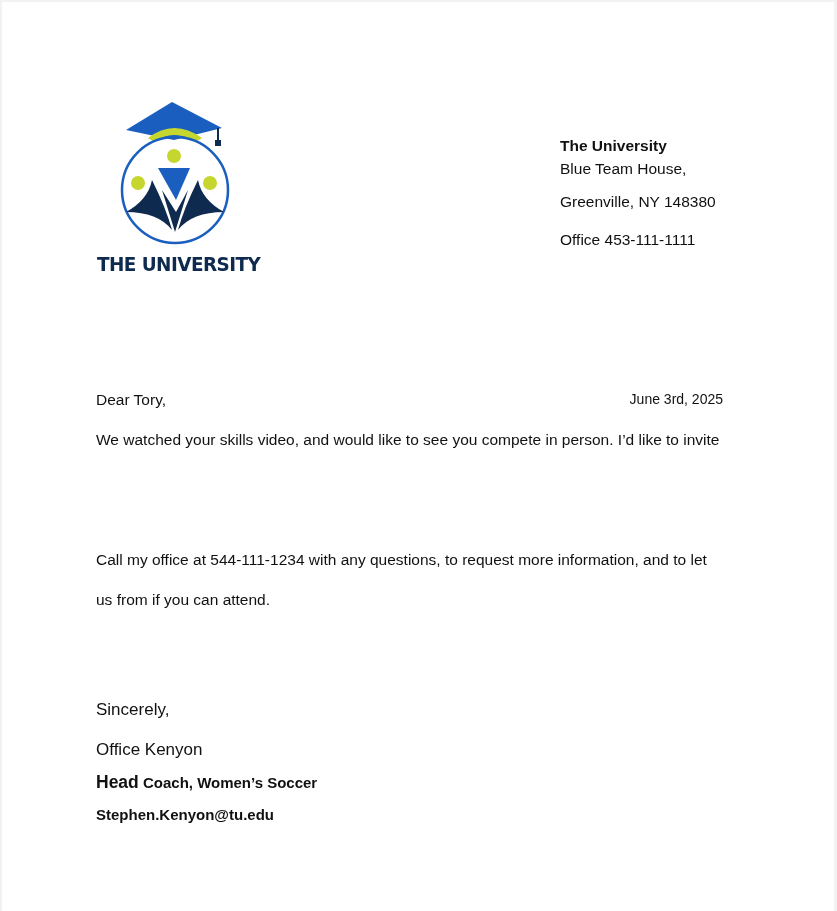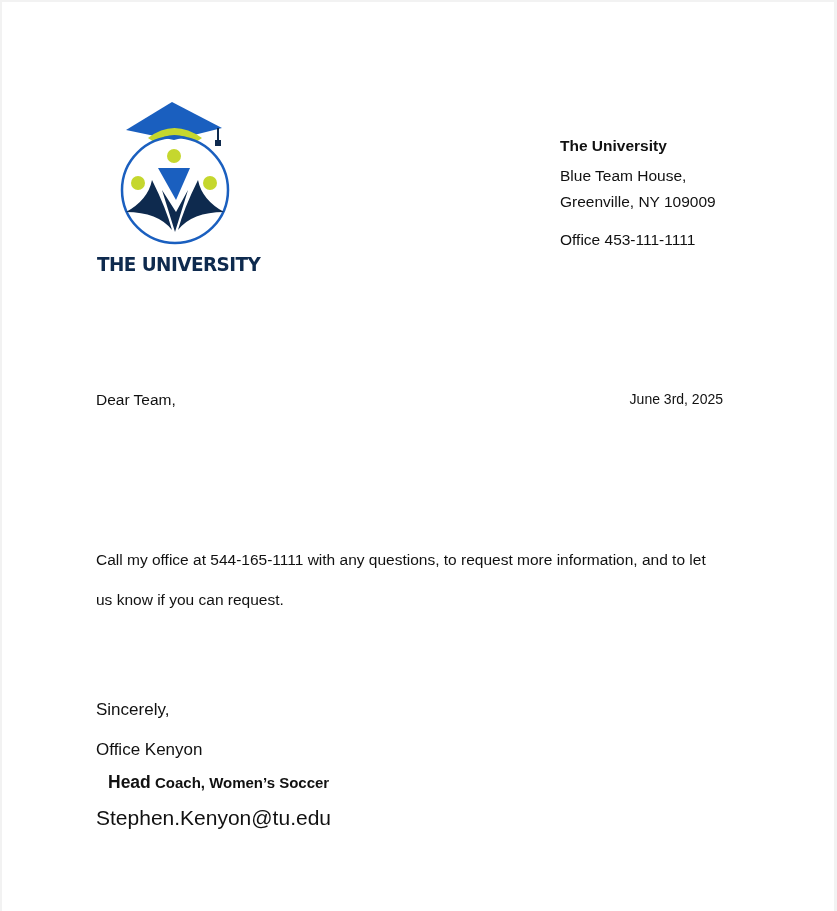--- a/index.html
+++ b/index.html
@@ -16,22 +16,22 @@
     font-family: "DejaVu Sans", sans-serif; font-weight: bold;
     font-size: 20px; letter-spacing: -0.6px; color: #0e2a4e;
     transform: scaleX(0.92); transform-origin: left center; white-space: nowrap;
   }
   .addr { position: absolute; left: 558px; font-size: 15.5px; white-space: nowrap; }
   .addr.bold { font-weight: bold; }
   .t { position: absolute; font-size: 15.5px; white-space: nowrap; }
   .date { position: absolute; right: 111px; top: 389px; font-size: 14px; white-space: nowrap; }
   .sig { font-size: 17px; text-align: right; }
   .title-line { font-weight: bold; font-size: 15px; }
-  .title-line .big { font-size: 17.5px; margin-left: 12px; }
-  .email { font-weight: normal; font-size: 21px; }
+  .title-line .big { font-size: 17.5px; }
+  .email { font-weight: bold; font-size: 15px; }
 </style>
 </head>
 <body>
 
 <div class="page">
 
   <svg class="logo" viewBox="0 0 160 180">
 
     <polygon points="30,30 76,2 126,28 78,40" fill="#1a5fbf"></polygon>
     <path d="M52,38 Q78,18 106,38 L100,42 Q78,28 58,42 Z" fill="#c5d72e"></path>
@@ -45,28 +45,29 @@
     <circle cx="114" cy="83" r="7" fill="#c5d72e"></circle>
 
     <path d="M62,68 L94,68 L80,100 Z" fill="#1a5fbf"></path>
     <path d="M30,112 Q52,100 56,80 Q70,108 76,130 Q62,112 30,112 Z" fill="#0e2a4e"></path>
     <path d="M128,112 Q106,100 102,80 Q88,108 82,130 Q96,112 128,112 Z" fill="#0e2a4e"></path>
     <path d="M66,90 L79,132 L92,90 L80,112 Z" fill="#0e2a4e"></path>
   </svg>
   <div class="logo-text">THE UNIVERSITY</div>
 
   <div class="addr bold" style="top:135px">The University</div>
-  <div class="addr" style="top:165px">Blue Team House,</div>
-  <div class="addr" style="top:191px">Greenville, NY 109009</div>
+  <div class="addr" style="top:158px">Blue Team House,</div>
+  <div class="addr" style="top:191px">Greenville, NY 148380</div>
   <div class="addr" style="top:229px">Office 453-111-1111</div>
 
-  <div class="t" style="left:94px; top:389px">Dear Team,</div>
+  <div class="t" style="left:94px; top:389px">Dear Tory,</div>
   <div class="date">June 3rd, 2025</div>
 
+  <div class="t" style="left:94px; top:429px">We watched your skills video, and would like to see you compete in person. I’d like to invite</div>
 
-  <div class="t" style="left:94px; top:549px">Call my office at 544-165-1111 with any questions, to request more information, and to let</div>
-  <div class="t" style="left:94px; top:589px">us know if you can request.</div>
+  <div class="t" style="left:94px; top:549px">Call my office at 544-111-1234 with any questions, to request more information, and to let</div>
+  <div class="t" style="left:94px; top:589px">us from if you can attend.</div>
 
   <div class="t sig" style="left:94px; top:698px">Sincerely,</div>
   <div class="t sig" style="left:94px; top:738px">Office Kenyon</div>
   <div class="t title-line" style="left:94px; top:770px"><span class="big">Head</span><span> Coach, Women’s Soccer</span></div>
   <div class="t email" style="left:94px; top:804px">Stephen.Kenyon@tu.edu</div>
 </div>
 
 </body></html>

